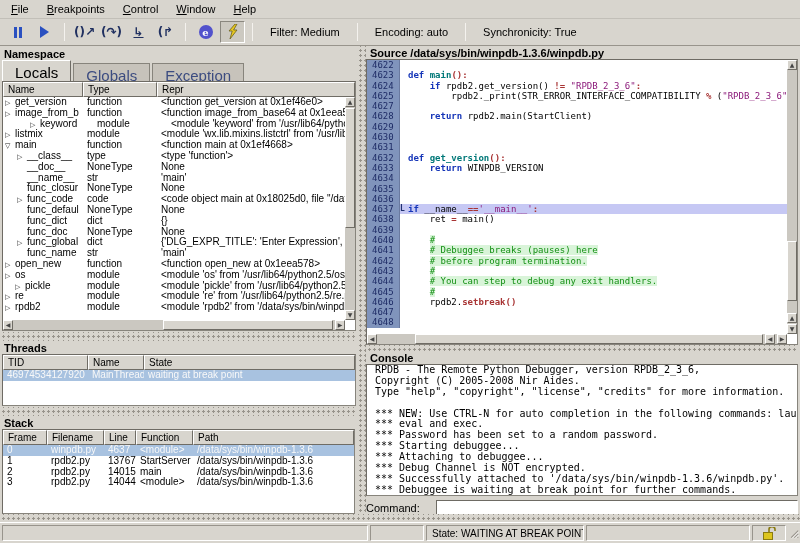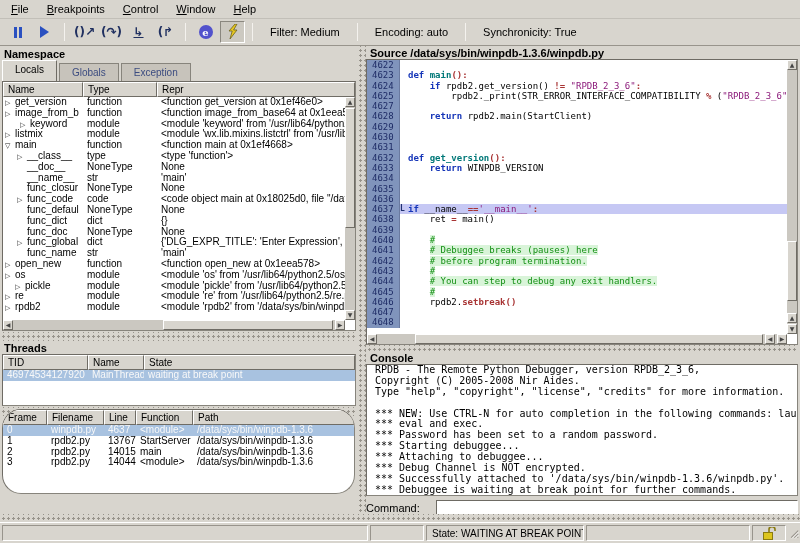--- a/index.html
+++ b/index.html
@@ -38,21 +38,21 @@
   .thead { display:flex; background:#d8d5ce; }
   .hcell { font-size:10px; padding:1px 4px; border:1px solid;
     border-color:#ffffff #6f6c65 #6f6c65 #ffffff; background:#d8d5ce;
     white-space:nowrap; overflow:hidden; flex:none; height:15px; }
   .trow { display:flex; font-size:10px; line-height:10.8px; height:10.8px; white-space:pre; }
   .trow.sel { color:#f8f8f8; }
   .tcell { flex:none; overflow:hidden; padding:0 4px; white-space:pre; }
   .arrow { font-size:7px; color:#222; display:inline-block; width:10px; font-family:"DejaVu Sans",sans-serif; }
   
   #ns-tabs { position:absolute; left:2px; top:60px; display:flex; height:21px; align-items:flex-end; }
-  .tab { font-size:10px; padding:3px 12px 3px 12px; border:1px solid #87847c; border-bottom:none;
+  .tab { font-size:15px; padding:3px 12px 3px 12px; border:1px solid #87847c; border-bottom:none;
     background:#c7c3bb; color:#3c4c80; margin-right:2px; height:18px; }
   .tab.active { background:#d8d5ce; color:#000; height:21px; font-weight:normal;
     border-color:#fff #6f6c65 transparent #fff; position:relative; z-index:2; }
   
   .cl { display:flex; height:10.3px; line-height:10.3px;
     font-family:"DejaVu Sans Mono",monospace; font-size:9px; }
   .cl-num { flex:none; width:33px; background:#8094bc; color:#1e2c66; padding-left:5px;
     border-right:1px solid #6a7aa0; }
   .cl-body { flex:1; padding-left:8px; white-space:pre; overflow:hidden; position:relative; }
   .cl.current .cl-body { background:#c6c8f4; }
@@ -150,21 +150,21 @@
   </div>
 <div class="box" style="left:2px;top:81px;width:354px;height:250px;">
   <div id="ns-head" class="thead">
       <div class="hcell" style="width: 80px;">Name</div>
       <div class="hcell" style="width: 74px;">Type</div>
       <div class="hcell" style="flex: 1 1 0%;">Repr</div>
     </div>
   <div id="ns-body">
       <div class="trow"><div class="tcell" style="width: 80px; padding-left: 2px;"><span class="arrow">▷</span>get_version</div><div class="tcell" style="width: 74px;">function</div><div class="tcell" style="flex: 1 1 0%;">&lt;function get_version at 0x1ef46e0&gt;</div></div>
       <div class="trow"><div class="tcell" style="width: 80px; padding-left: 2px;"><span class="arrow">▷</span>image_from_b</div><div class="tcell" style="width: 74px;">function</div><div class="tcell" style="flex: 1 1 0%;">&lt;function image_from_base64 at 0x1eea5f0&gt;</div></div>
-      <div class="trow"><div class="tcell" style="width: 80px; padding-left: 17px;"><span class="arrow">▷</span>keyword</div><div class="tcell" style="width: 74px;">module</div><div class="tcell" style="flex: 1 1 0%;">&lt;module 'keyword' from '/usr/lib64/python2.5/k</div></div>
+      <div class="trow"><div class="tcell" style="width: 80px; padding-left: 17px; margin-left: 10px;"><span class="arrow">▷</span>keyword</div><div class="tcell" style="width: 74px;">module</div><div class="tcell" style="flex: 1 1 0%;">&lt;module 'keyword' from '/usr/lib64/python2.5/k</div></div>
       <div class="trow"><div class="tcell" style="width: 80px; padding-left: 2px;"><span class="arrow">▷</span>listmix</div><div class="tcell" style="width: 74px;">module</div><div class="tcell" style="flex: 1 1 0%;">&lt;module 'wx.lib.mixins.listctrl' from '/usr/lib64/</div></div>
       <div class="trow"><div class="tcell" style="width: 80px; padding-left: 2px;"><span class="arrow">▽</span>main</div><div class="tcell" style="width: 74px;">function</div><div class="tcell" style="flex: 1 1 0%;">&lt;function main at 0x1ef4668&gt;</div></div>
       <div class="trow"><div class="tcell" style="width: 80px; padding-left: 14px;"><span class="arrow">▷</span>__class__</div><div class="tcell" style="width: 74px;">type</div><div class="tcell" style="flex: 1 1 0%;">&lt;type 'function'&gt;</div></div>
       <div class="trow"><div class="tcell" style="width: 80px; padding-left: 14px;"><span class="arrow"></span>__doc__</div><div class="tcell" style="width: 74px;">NoneType</div><div class="tcell" style="flex: 1 1 0%;">None</div></div>
       <div class="trow"><div class="tcell" style="width: 80px; padding-left: 14px;"><span class="arrow"></span>__name__</div><div class="tcell" style="width: 74px;">str</div><div class="tcell" style="flex: 1 1 0%;">'main'</div></div>
       <div class="trow"><div class="tcell" style="width: 80px; padding-left: 14px;"><span class="arrow"></span>func_closur</div><div class="tcell" style="width: 74px;">NoneType</div><div class="tcell" style="flex: 1 1 0%;">None</div></div>
       <div class="trow"><div class="tcell" style="width: 80px; padding-left: 14px;"><span class="arrow">▷</span>func_code</div><div class="tcell" style="width: 74px;">code</div><div class="tcell" style="flex: 1 1 0%;">&lt;code object main at 0x18025d0, file "/data/sys</div></div>
       <div class="trow"><div class="tcell" style="width: 80px; padding-left: 14px;"><span class="arrow"></span>func_defaul</div><div class="tcell" style="width: 74px;">NoneType</div><div class="tcell" style="flex: 1 1 0%;">None</div></div>
       <div class="trow"><div class="tcell" style="width: 80px; padding-left: 14px;"><span class="arrow"></span>func_dict</div><div class="tcell" style="width: 74px;">dict</div><div class="tcell" style="flex: 1 1 0%;">{}</div></div>
       <div class="trow"><div class="tcell" style="width: 80px; padding-left: 14px;"><span class="arrow"></span>func_doc</div><div class="tcell" style="width: 74px;">NoneType</div><div class="tcell" style="flex: 1 1 0%;">None</div></div>
@@ -200,21 +200,21 @@
       <div class="hcell" style="flex: 1 1 0%;">State</div>
     </div>
   <div id="th-body">
       <div class="trow sel" style="background: rgb(168, 194, 224);"><div class="tcell" style="width: 85px;">46974534127920</div><div class="tcell" style="width: 56px;">MainThread</div><div class="tcell" style="flex: 1 1 0%;">waiting at break point</div></div>
     </div>
 </div>
 
 <div class="sash" style="left:0;top:407px;width:358px;height:9px;"></div>
 
 <div class="panel-title" style="left:4px;top:417px;">Stack</div>
-<div class="box" style="left:2px;top:409px;width:353px;height:85px;border-radius:19px;">
+<div class="box" style="left:2px;top:429px;width:353px;height:85px;">
   <div id="st-head" class="thead">
       <div class="hcell" style="width: 44px;">Frame</div>
       <div class="hcell" style="width: 57px;">Filename</div>
       <div class="hcell" style="width: 32px;">Line</div>
       <div class="hcell" style="width: 57px;">Function</div>
       <div class="hcell" style="flex: 1 1 0%;">Path</div>
     </div>
   <div id="st-body">
       <div class="trow sel" style="background: rgb(168, 194, 224);"><div class="tcell" style="width: 44px;">0</div><div class="tcell" style="width: 57px;">winpdb.py</div><div class="tcell" style="width: 32px;">4637</div><div class="tcell" style="width: 57px;">&lt;module&gt;</div><div class="tcell" style="flex: 1 1 0%;">/data/sys/bin/winpdb-1.3.6</div></div>
       <div class="trow"><div class="tcell" style="width: 44px;">1</div><div class="tcell" style="width: 57px;">rpdb2.py</div><div class="tcell" style="width: 32px;">13767</div><div class="tcell" style="width: 57px;">StartServer</div><div class="tcell" style="flex: 1 1 0%;">/data/sys/bin/winpdb-1.3.6</div></div>

